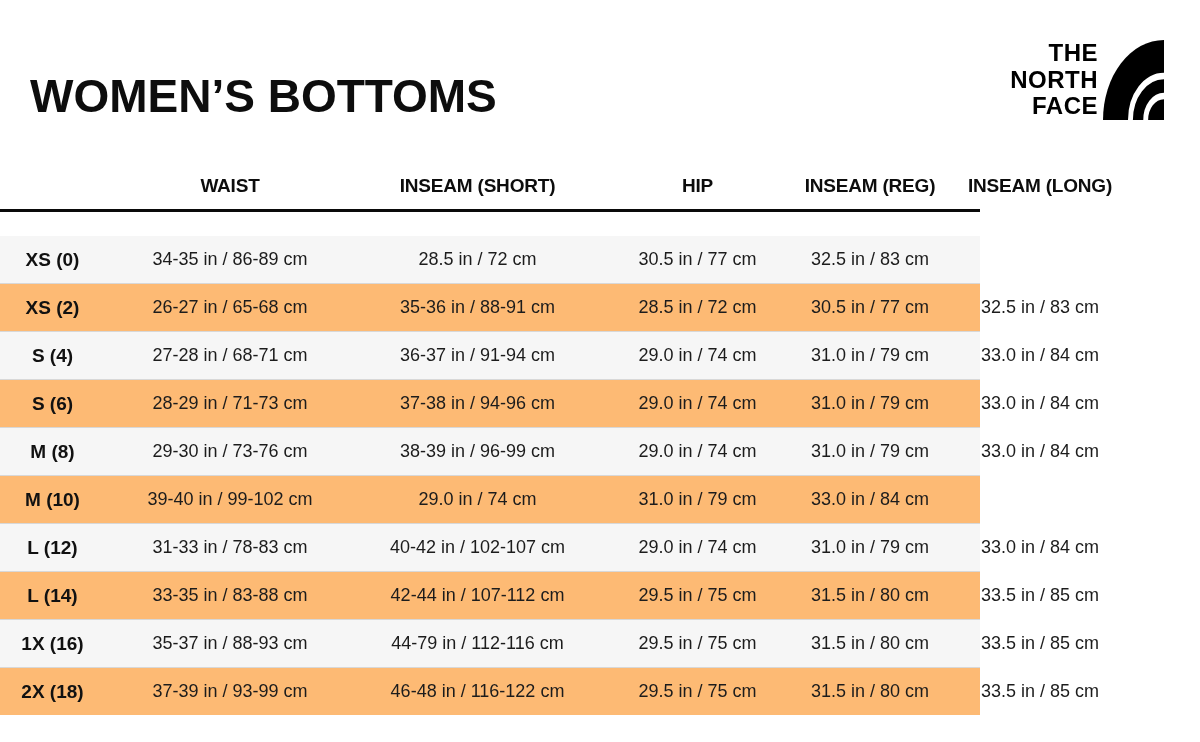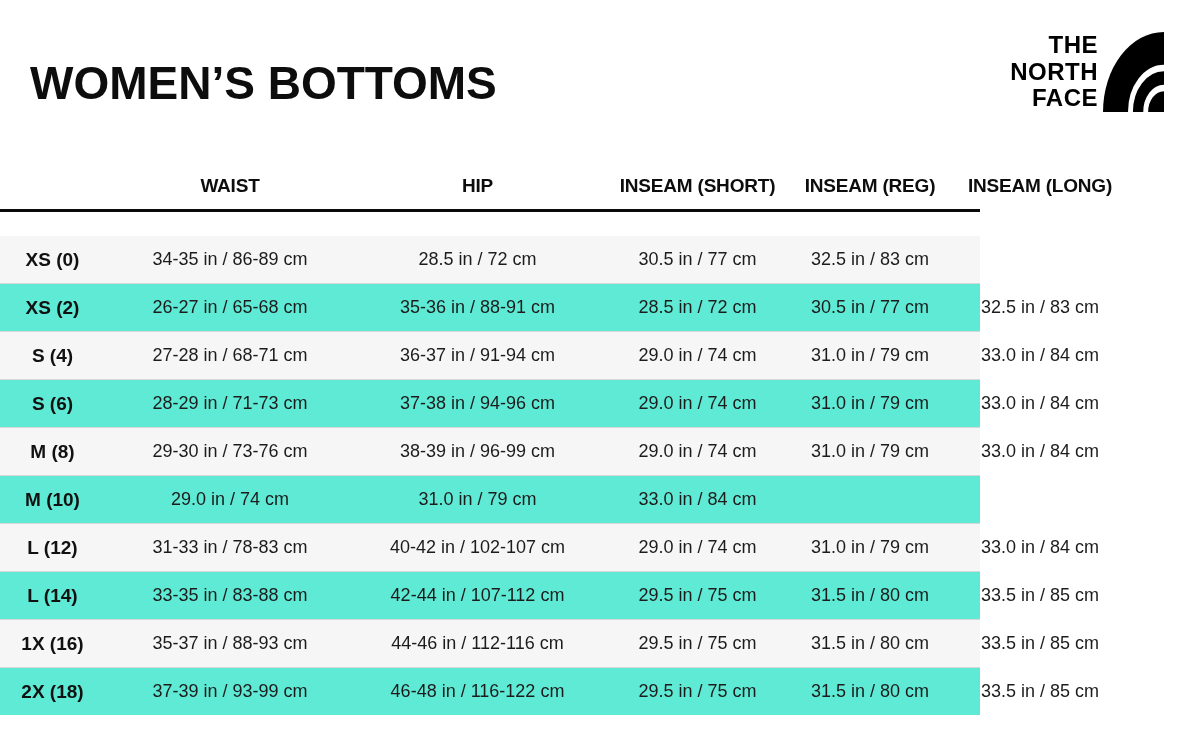--- a/index.html
+++ b/index.html
@@ -13,32 +13,32 @@
     position: relative;
     overflow: hidden;
     font-family: "Liberation Sans", sans-serif;
     color: #1c1c1c;
   }
 
   
   .page-title {
     position: absolute;
     left: 30px;
-    top: 56px;
+    top: 69px;
     font-size: 46px;
     font-weight: 800;
     letter-spacing: 0px;
     color: #0d0d0d;
     white-space: nowrap;
   }
 
   
   .logo {
     position: absolute;
-    top: 32px;
+    top: 40px;
     right: 36px;
     display: flex;
     align-items: flex-start;
   }
   .logo-text {
     text-align: right;
     font-weight: 800;
     font-size: 24px;
     line-height: 26.5px;
     letter-spacing: 0.5px;
@@ -58,21 +58,21 @@
     top: 163px;
     left: 0;
     width: 980px;
   }
   .t-row {
     display: grid;
     grid-template-columns: 105px 250px 245px 195px 150px 190px;
     height: 47px;
     align-items: center;
     border-top: 1px solid #d8d8d8;
-    background: #5eead4;
+    background: #fdba74;
   }
   .t-row.header {
     height: 46px;
     border-top: none;
     border-bottom: 3px solid #0a0a0a;
     background: #ffffff;
   }
   .t-row.header + .t-row { border-top: none; margin-top: 24px; }
   .size-table .t-row:nth-child(even):not(.header) { background: #f6f6f6; }
 
@@ -111,22 +111,22 @@
     <path d="M45,100 A55,55 0 0 1 100,45" fill="none" stroke="#ffffff" stroke-width="8"></path>
     <path d="M70,100 A30,30 0 0 1 100,70" fill="none" stroke="#ffffff" stroke-width="8"></path>
   </svg>
 </div>
 
 <div class="size-table">
 
   <div class="t-row header">
     <div class="cell size"></div>
     <div class="cell">WAIST</div>
+    <div class="cell">INSEAM (SHORT)</div>
     <div class="cell">HIP</div>
-    <div class="cell">INSEAM (SHORT)</div>
     <div class="cell">INSEAM (REG)</div>
     <div class="cell">INSEAM (LONG)</div>
   </div>
 
   <div class="t-row">
     <div class="cell size">XS (0)</div>
     <div class="cell">34-35 in / 86-89 cm</div>
     <div class="cell">28.5 in / 72 cm</div>
     <div class="cell">30.5 in / 77 cm</div>
     <div class="cell">32.5 in / 83 cm</div>
@@ -163,20 +163,21 @@
     <div class="cell size">M (8)</div>
     <div class="cell">29-30 in / 73-76 cm</div>
     <div class="cell">38-39 in / 96-99 cm</div>
     <div class="cell">29.0 in / 74 cm</div>
     <div class="cell">31.0 in / 79 cm</div>
     <div class="cell">33.0 in / 84 cm</div>
   </div>
 
   <div class="t-row">
     <div class="cell size">M (10)</div>
+    <div class="cell">39-40 in / 99-102 cm</div>
     <div class="cell">29.0 in / 74 cm</div>
     <div class="cell">31.0 in / 79 cm</div>
     <div class="cell">33.0 in / 84 cm</div>
   </div>
 
   <div class="t-row">
     <div class="cell size">L (12)</div>
     <div class="cell">31-33 in / 78-83 cm</div>
     <div class="cell">40-42 in / 102-107 cm</div>
     <div class="cell">29.0 in / 74 cm</div>
@@ -189,21 +190,21 @@
     <div class="cell">33-35 in / 83-88 cm</div>
     <div class="cell">42-44 in / 107-112 cm</div>
     <div class="cell">29.5 in / 75 cm</div>
     <div class="cell">31.5 in / 80 cm</div>
     <div class="cell">33.5 in / 85 cm</div>
   </div>
 
   <div class="t-row">
     <div class="cell size">1X (16)</div>
     <div class="cell">35-37 in / 88-93 cm</div>
-    <div class="cell">44-46 in / 112-116 cm</div>
+    <div class="cell">44-79 in / 112-116 cm</div>
     <div class="cell">29.5 in / 75 cm</div>
     <div class="cell">31.5 in / 80 cm</div>
     <div class="cell">33.5 in / 85 cm</div>
   </div>
 
   <div class="t-row">
     <div class="cell size">2X (18)</div>
     <div class="cell">37-39 in / 93-99 cm</div>
     <div class="cell">46-48 in / 116-122 cm</div>
     <div class="cell">29.5 in / 75 cm</div>

